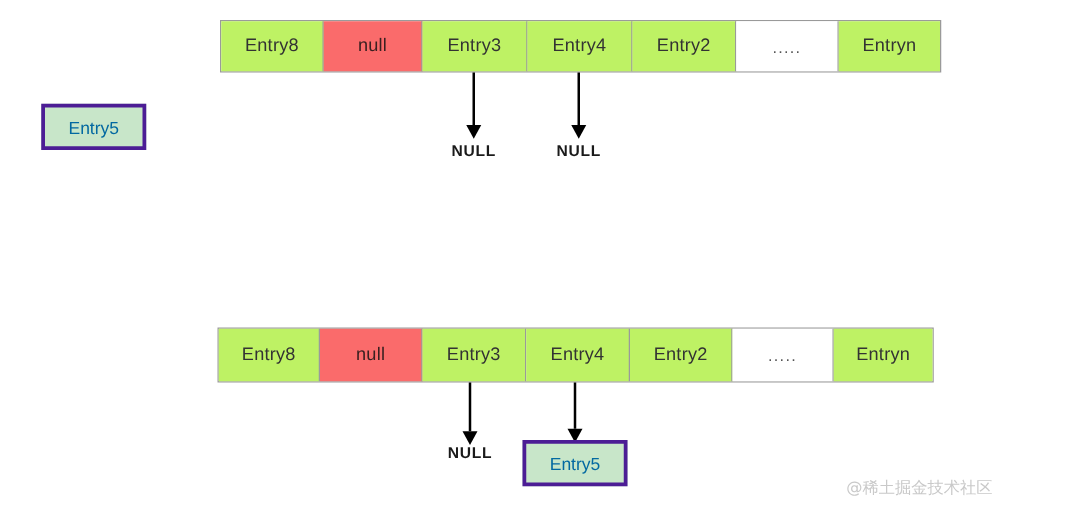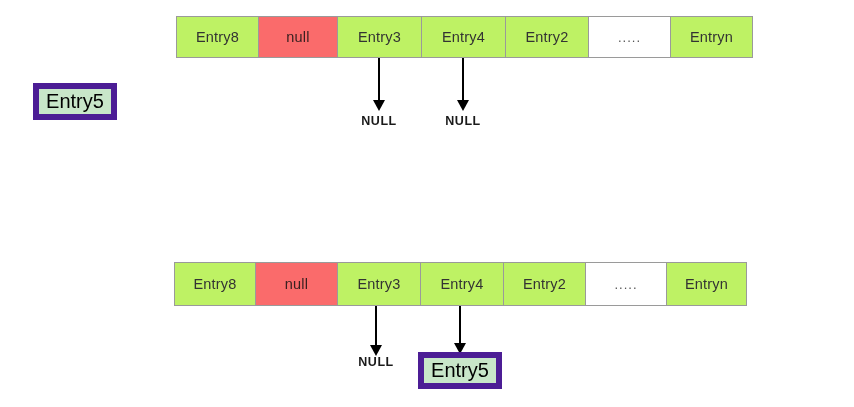--- a/index.html
+++ b/index.html
@@ -47,27 +47,27 @@
     background: #ffffff;
     color: #555555;
     font-size: 13px;
     letter-spacing: 1px;
   }
 
   
   .std-box {
     position: absolute;
     box-sizing: border-box;
-    border: 6px solid #4c1d95;
+    border: 3px solid #4c1d95;
     background: #c8e6c9;
     display: flex;
     align-items: center;
     justify-content: center;
-    font-size: 20px;
-    color: #000000;
+    font-size: 14px;
+    color: #0369a1;
   }
 
   
   .arrow {
     position: absolute;
     pointer-events: none;
   }
   .arrow .shaft {
     position: absolute;
     left: 50%;
@@ -153,14 +153,15 @@
   </div>
   <div class="arrow" style="left:444px; top:306px; width:32px; height:48px;">
     <div class="shaft" style="height:37px;"></div>
     <div class="head"></div>
   </div>
 
   <div class="null-label" style="left:336px; top:355px; width:80px;">NULL</div>
 
   <div class="std-box" style="left:418px; top:352px; width:84px; height:37px;">Entry5</div>
 
+  <div class="watermark" style="left:677px; top:381px;">@稀土掘金技术社区</div>
 
 </div>
 
 </body></html>

